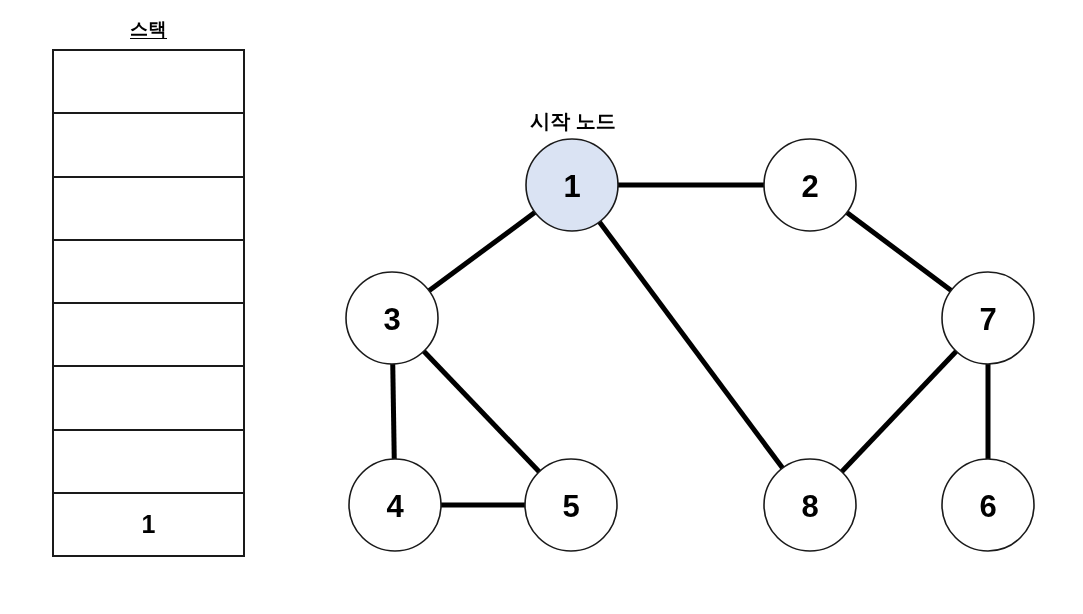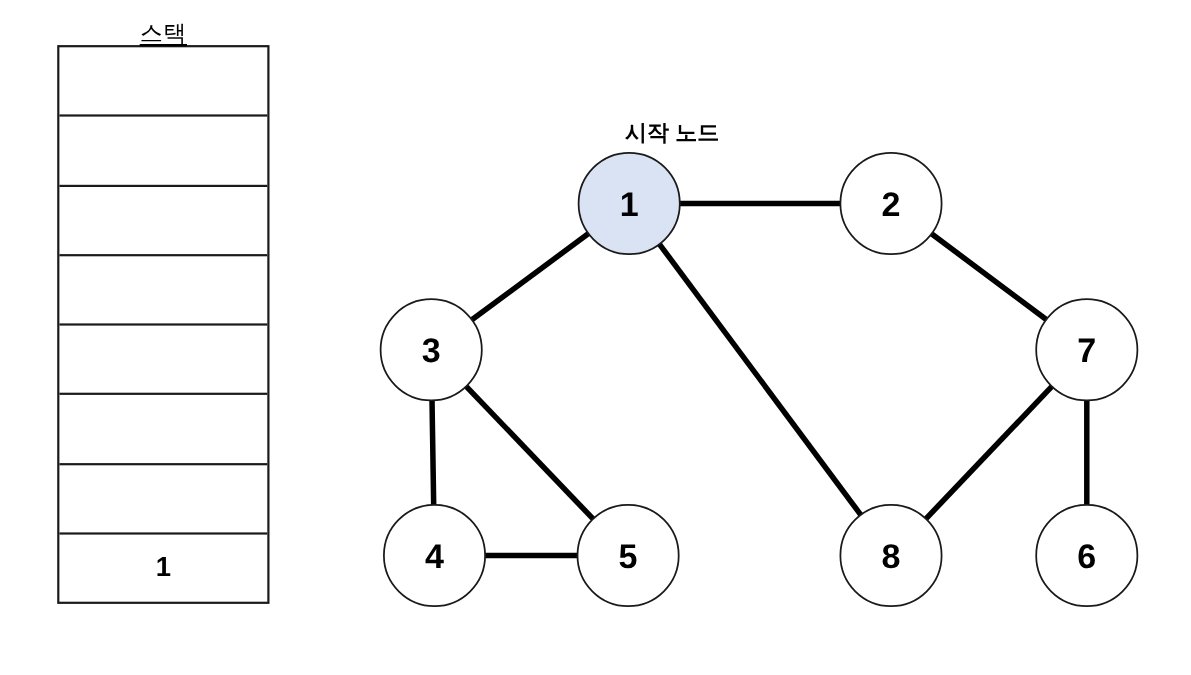--- a/index.html
+++ b/index.html
@@ -18,26 +18,27 @@
 
   
   #stack-panel {
     position: absolute;
     left: 52px;
     top: 20px;
     width: 193px;
   }
   #stack-title {
     text-align: center;
-    font-size: 21px;
-    font-weight: normal;
+    font-size: 18px;
+    font-weight: bold;
     color: #000000;
     letter-spacing: 0.5px;
     text-decoration: underline;
     text-underline-offset: 3px;
+    margin-bottom: 11px;
     line-height: 1;
     white-space: nowrap;
   }
   #stack-table {
     width: 193px;
     height: 508px;
     border: 2px solid #1a1a1a;
     display: flex;
     flex-direction: column;
     background: #ffffff;
@@ -89,21 +90,20 @@
   #start-node-caption {
     position: absolute;
     left: 573px;
     top: 111px;
     transform: translateX(-50%);
     font-size: 20px;
     font-weight: bold;
     color: #000000;
     white-space: nowrap;
     line-height: 1;
-    margin-left: 38px;
   }
 
   
   #watermark {
     position: absolute;
     right: 16px;
     bottom: 8px;
     font-size: 20px;
     color: #e2e2e2;
     white-space: nowrap;

